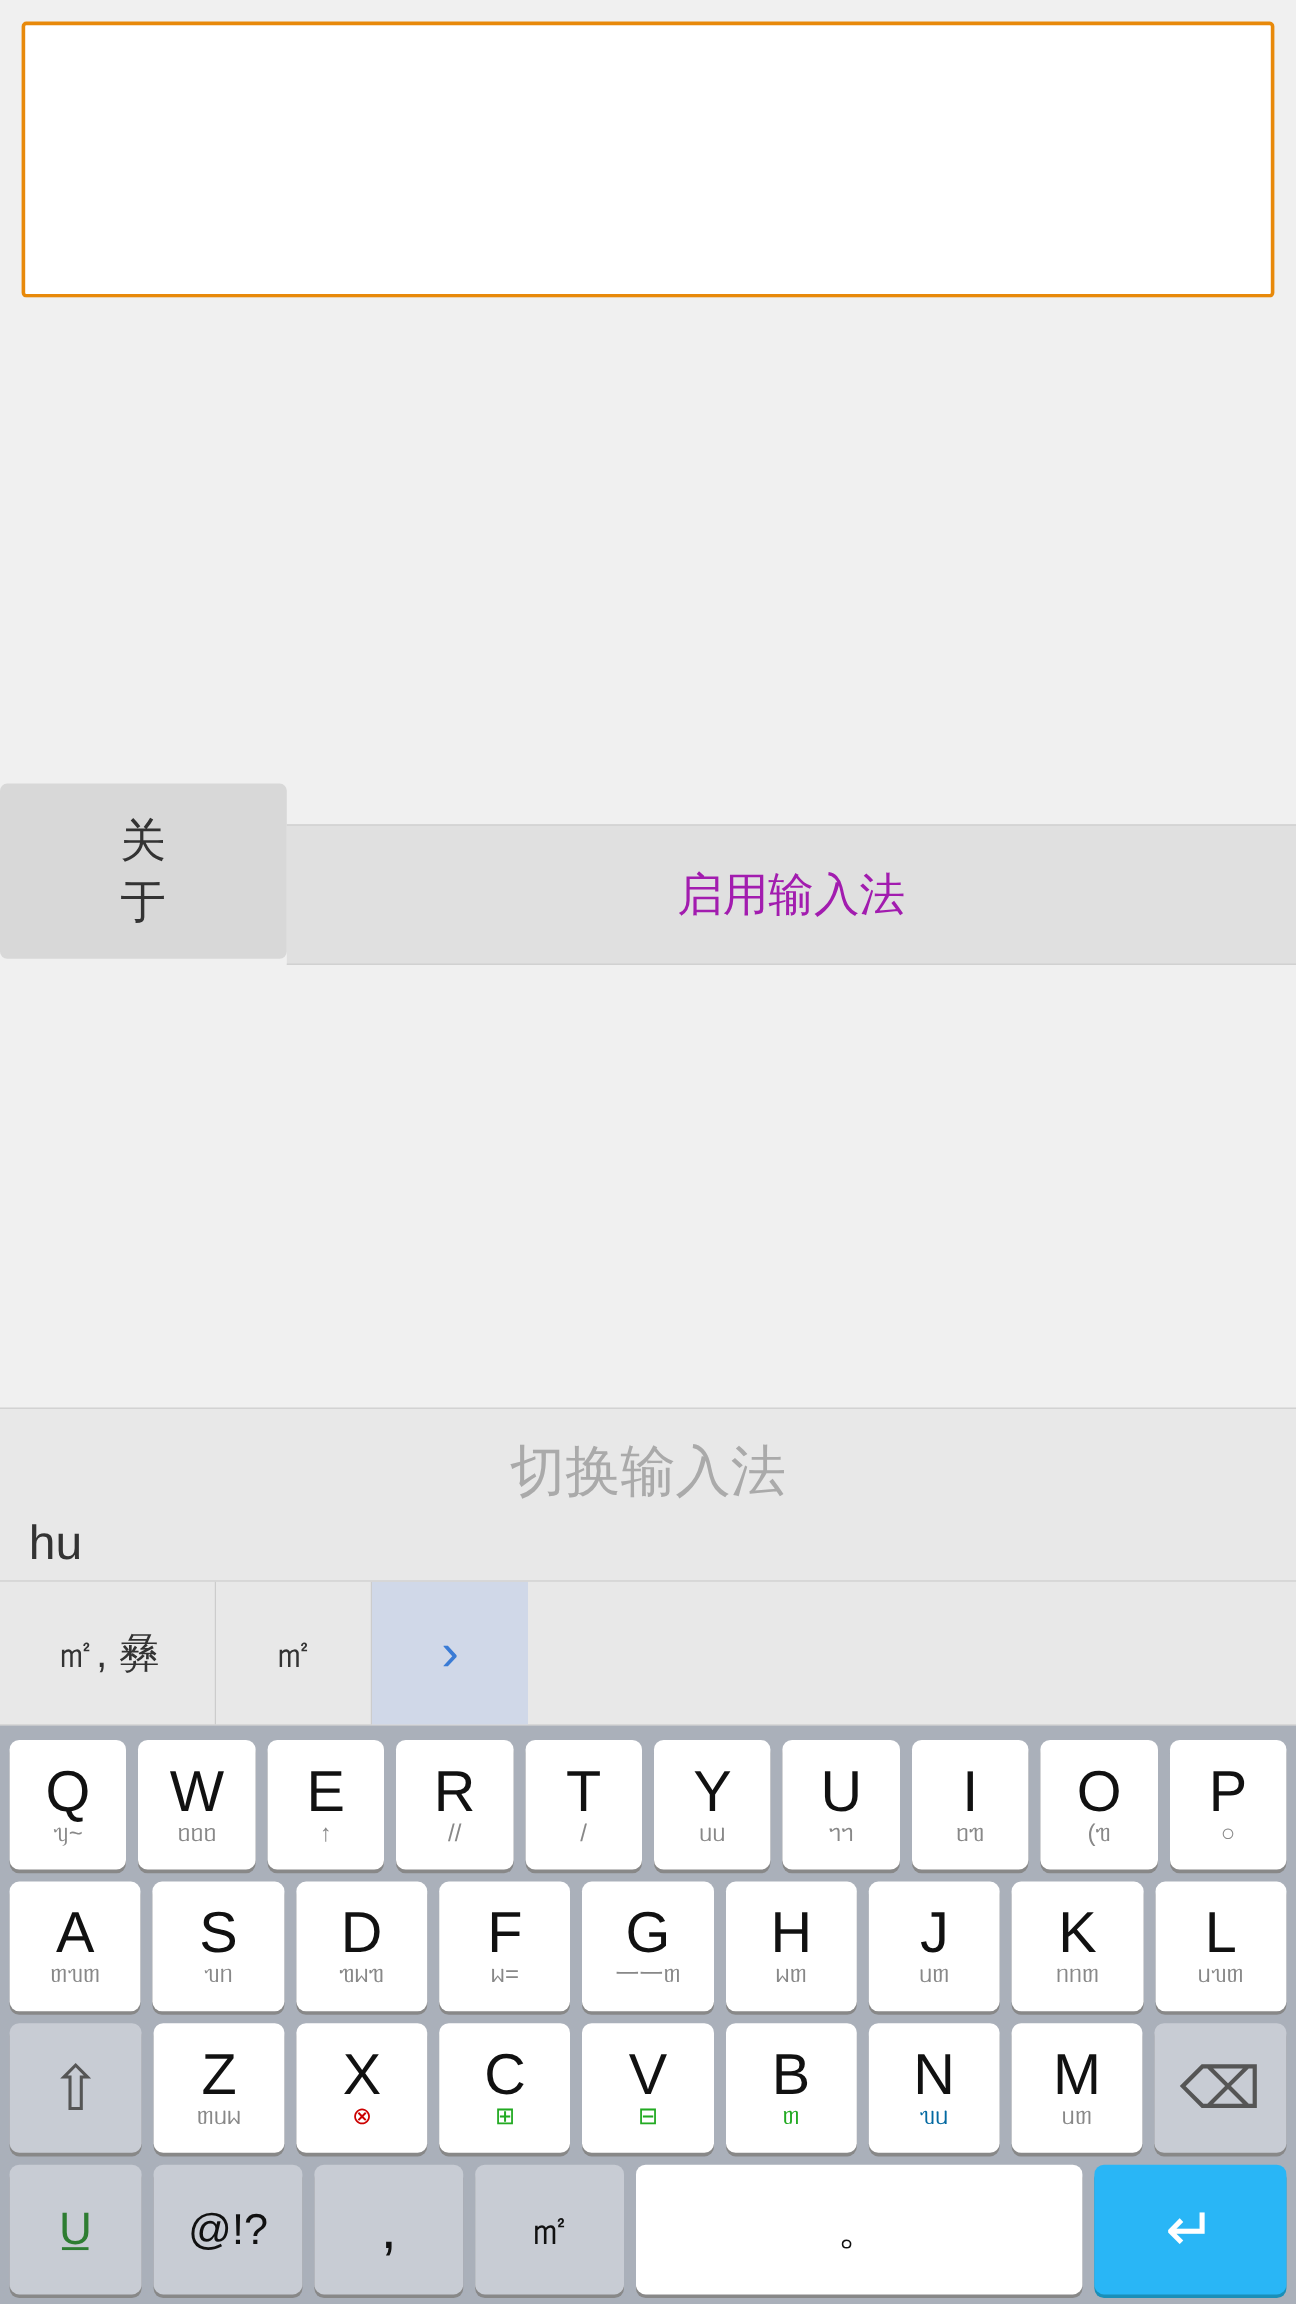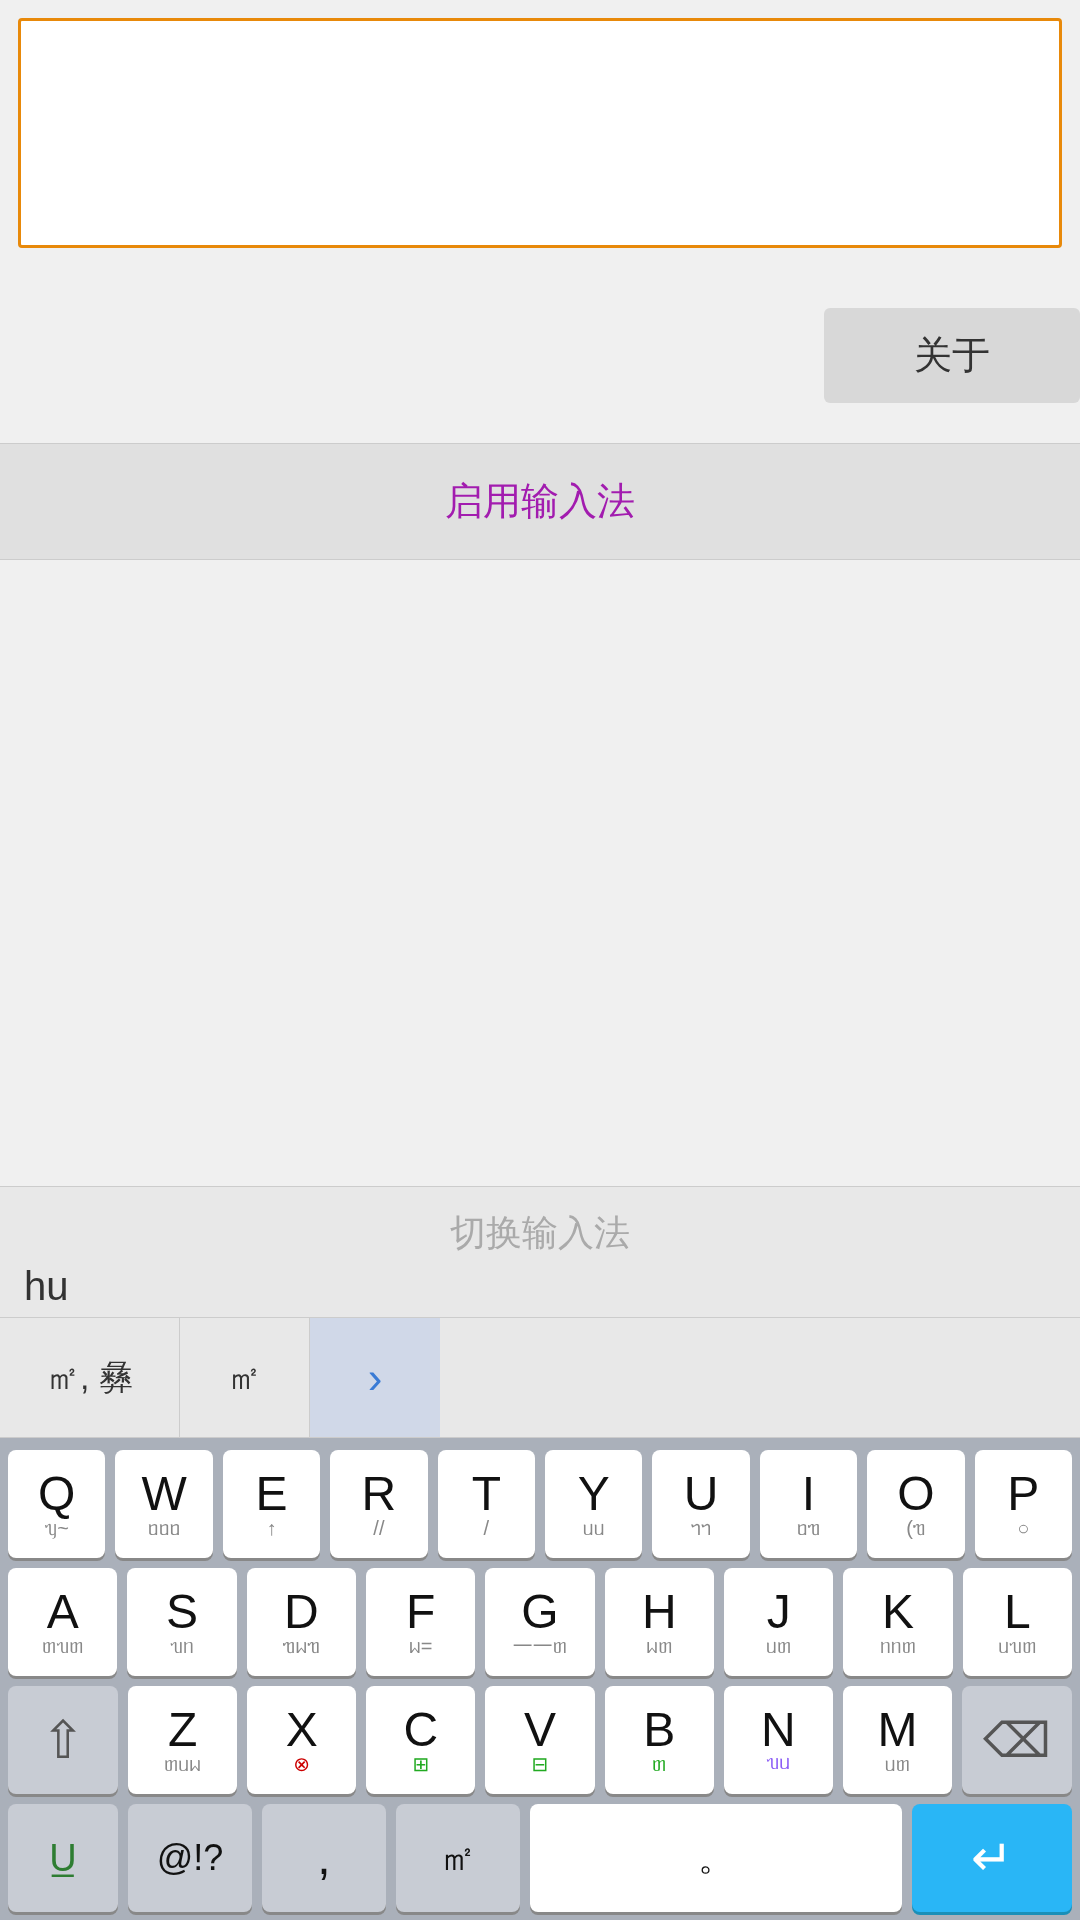--- a/index.html
+++ b/index.html
@@ -20,22 +20,22 @@
       margin: 18px 18px 0 18px;
       height: 230px;
       border-radius: 4px;
     }
 
     
     .middle-area {
       flex: 1;
       background: #f0f0f0;
       display: flex;
-      flex-direction: column;
-      align-items: flex-end;
+      flex-direction: row;
+      align-items: center;
       padding: 60px 0 30px 0;
     }
 
     .about-button {
       background: #d8d8d8;
       border: none;
       border-radius: 6px;
       padding: 22px 90px;
       font-size: 38px;
       color: #333;
@@ -68,21 +68,21 @@
       border-bottom: 1px solid #ccc;
       padding: 22px 20px 8px 20px;
       font-size: 34px;
       color: #999;
       position: relative;
     }
 
     .switch-ime-label {
       text-align: center;
       color: #aaa;
-      font-size: 36px;
+      font-size: 46px;
       margin-bottom: 6px;
     }
 
     .switch-ime-typed {
       font-size: 40px;
       color: #333;
       padding: 0 4px;
     }
 
     
@@ -374,21 +374,21 @@
       <div class="key key-zxcv">
         <div class="key-main">V</div>
         <div class="key-sub" style="color:#2a2;">⊟</div>
       </div>
       <div class="key key-zxcv">
         <div class="key-main">B</div>
         <div class="key-sub" style="color:#2a2;">ᥖ</div>
       </div>
       <div class="key key-zxcv">
         <div class="key-main">N</div>
-        <div class="key-sub" style="color:#8b5cf6;font-family:Liberation Mono, monospace;">ᥔᥙ</div>
+        <div class="key-sub" style="color:#0369a1;">ᥔᥙ</div>
       </div>
       <div class="key key-zxcv">
         <div class="key-main">M</div>
         <div class="key-sub">ᥙᥖ</div>
       </div>
       <div class="key key-backspace">
         <div class="backspace-icon">⌫</div>
       </div>
     </div>
 

